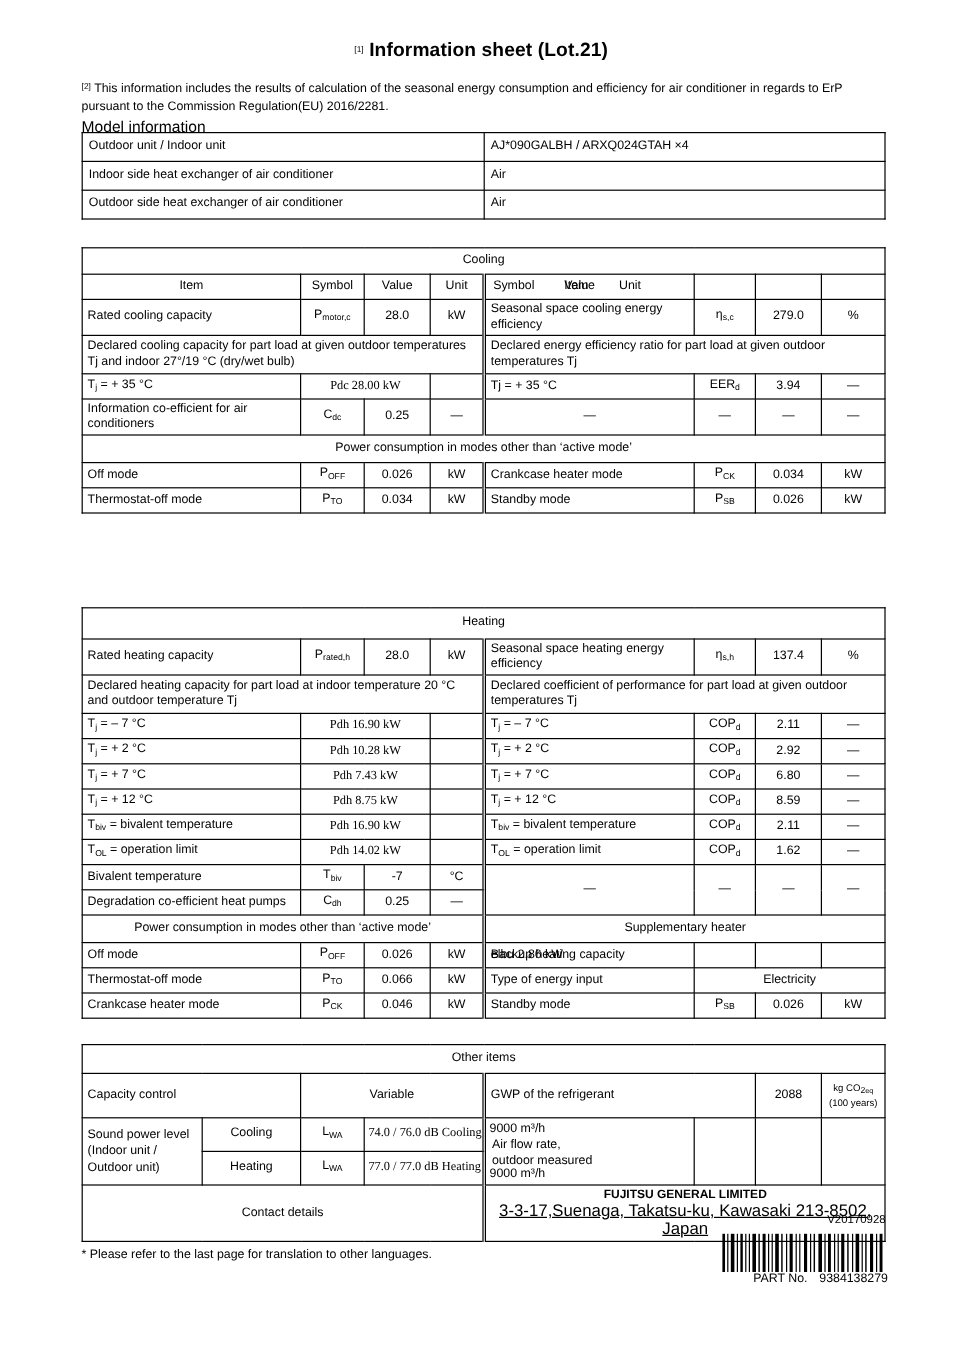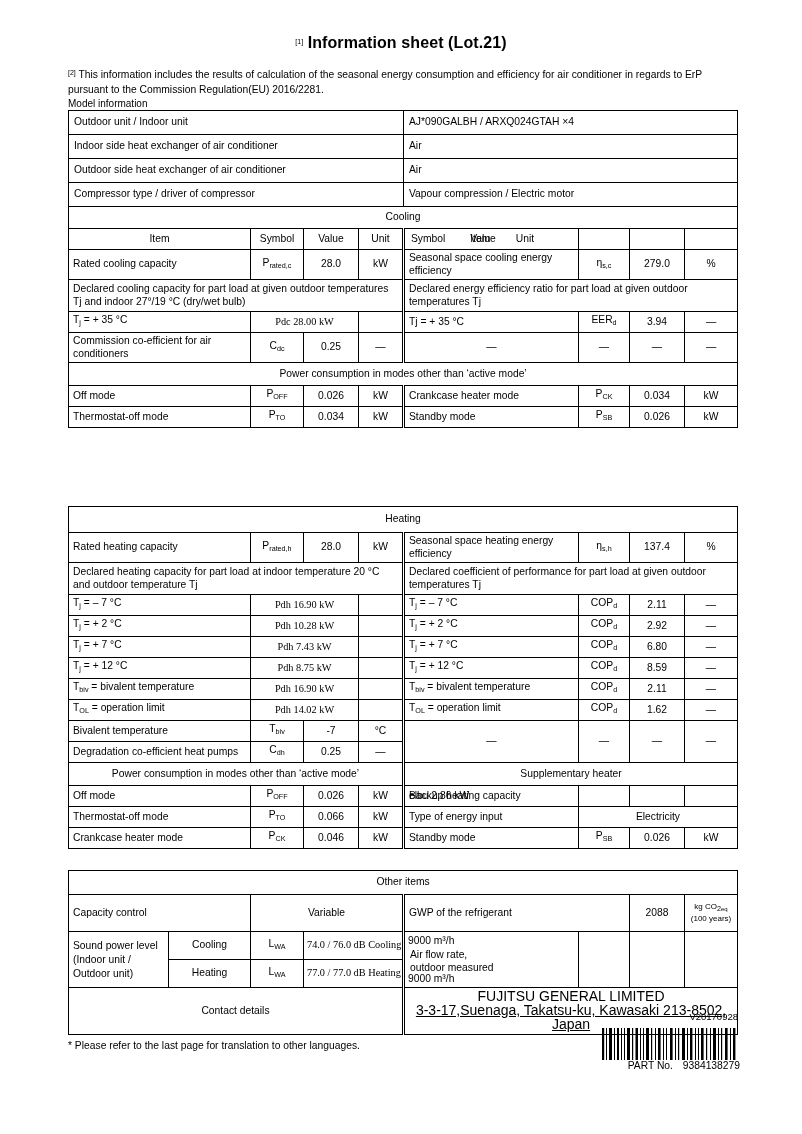--- a/index.html
+++ b/index.html
@@ -48,21 +48,21 @@
   }
   .intro .sup {
     font-size: 7px;
     vertical-align: 3px;
   }
 
   .model-label {
     position: absolute;
     left: 68px;
     top: 98px;
-    font-size: 10px;
+    font-size: 13px;
   }
 
   
   table {
     border-collapse: collapse;
     table-layout: fixed;
     font-size: 10.3px;
   }
   td {
     border: 1px solid #000;
@@ -167,21 +167,21 @@
     height: 32px;
   }
   .partno {
     position: absolute;
     right: 62px;
     top: 1060px;
     font-size: 10.3px;
     text-align: right;
     width: 200px;
   }
-  .contact-name { font-weight: normal; font-size: 14px; }
+  .contact-name { font-weight: bold; font-size: 10px; }
   .contact-addr { font-size: 14px; text-decoration: underline; }
 </style>
 </head>
 <body>
 
 <div class="page">
 
   <div class="doc-title">
     <span class="sup">[1]</span>
     <span>Information sheet (Lot.21)</span>
@@ -204,24 +204,20 @@
         <td class="lft">Outdoor unit / Indoor unit</td>
         <td class="lft">AJ*090GALBH / ARXQ024GTAH ×4</td>
       </tr>
       <tr class="rowh">
         <td class="lft">Indoor side heat exchanger of air conditioner</td>
         <td class="lft">Air</td>
       </tr>
       <tr class="rowh">
         <td class="lft">Outdoor side heat exchanger of air conditioner</td>
         <td class="lft">Air</td>
-      </tr>
-      <tr class="rowh">
-        <td class="lft">Compressor type / driver of compressor</td>
-        <td class="lft">Vapour compression / Electric motor</td>
       </tr>
     </tbody>
   </table>
 
   <table class="tbl-cooling outer">
     <colgroup>
       <col style="width:182px">
         <col style="width:53px">
         <col style="width:55px">
         <col style="width:45px">
@@ -245,21 +241,21 @@
           <span>Symbol</span>
           <span style="display:inline-block;width:22px"></span><span class="overlap"><span>Value</span><span class="b">Item</span></span><span style="display:inline-block;width:20px"></span><span>Unit</span>
         </td>
         <td></td>
         <td></td>
         <td></td>
       </tr>
 
       <tr class="rowh2">
         <td class="lft">Rated cooling capacity</td>
-        <td class="ctr"><span>P</span><sub>rated,c</sub></td>
+        <td class="ctr"><span>P</span><sub>motor,c</sub></td>
         <td class="ctr">28.0</td>
         <td class="ctr">kW</td>
         <td class="lft midsep">Seasonal space cooling energy efficiency</td>
         <td class="ctr"><span>η</span><sub>s,c</sub></td>
         <td class="ctr">279.0</td>
         <td class="ctr">%</td>
       </tr>
 
       <tr>
         <td colspan="4" class="lft" style="height:27px">Declared cooling capacity for part load at given outdoor temperatures Tj and indoor 27°/19 °C (dry/wet bulb)</td>
@@ -270,21 +266,21 @@
         <td class="lft"><span>T</span><sub>j</sub><span> = + 35 °C</span></td>
         <td colspan="2" class="ctr spanwide">Pdc 28.00 kW</td>
         <td></td>
         <td class="lft midsep">Tj = + 35 °C</td>
         <td class="ctr"><span>EER</span><sub>d</sub></td>
         <td class="ctr">3.94</td>
         <td class="ctr">—</td>
       </tr>
 
       <tr class="rowh2">
-        <td class="lft">Commission co-efficient for air conditioners</td>
+        <td class="lft">Information co-efficient for air conditioners</td>
         <td class="ctr"><span>C</span><sub>dc</sub></td>
         <td class="ctr">0.25</td>
         <td class="ctr">—</td>
         <td class="ctr midsep">—</td>
         <td class="ctr">—</td>
         <td class="ctr">—</td>
         <td class="ctr">—</td>
       </tr>
 
       <tr>

